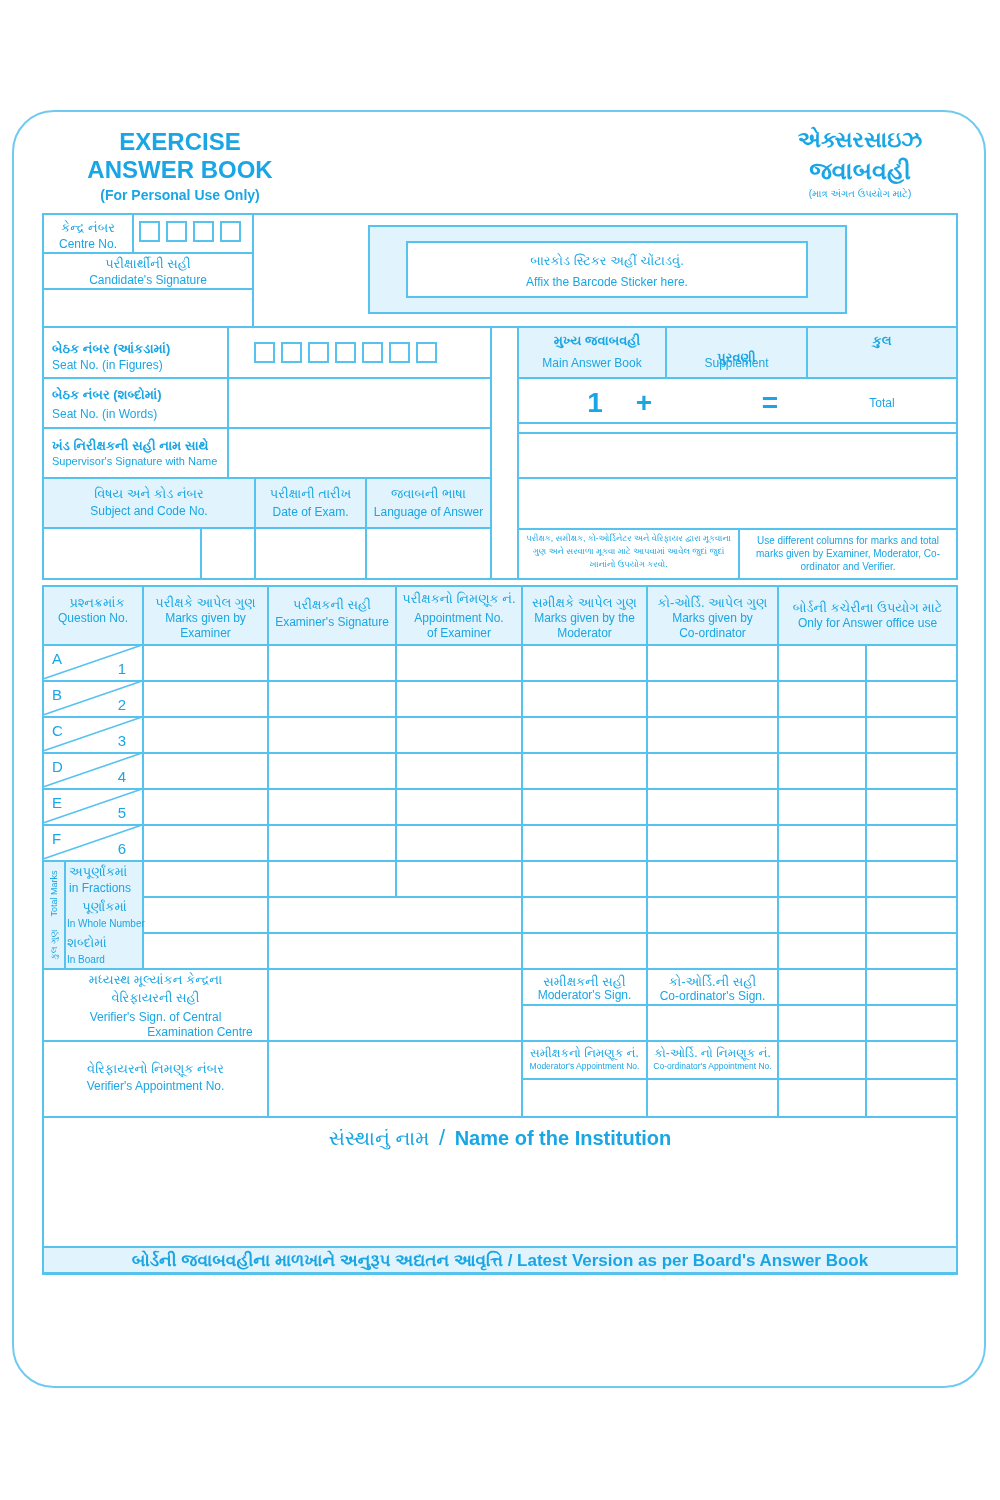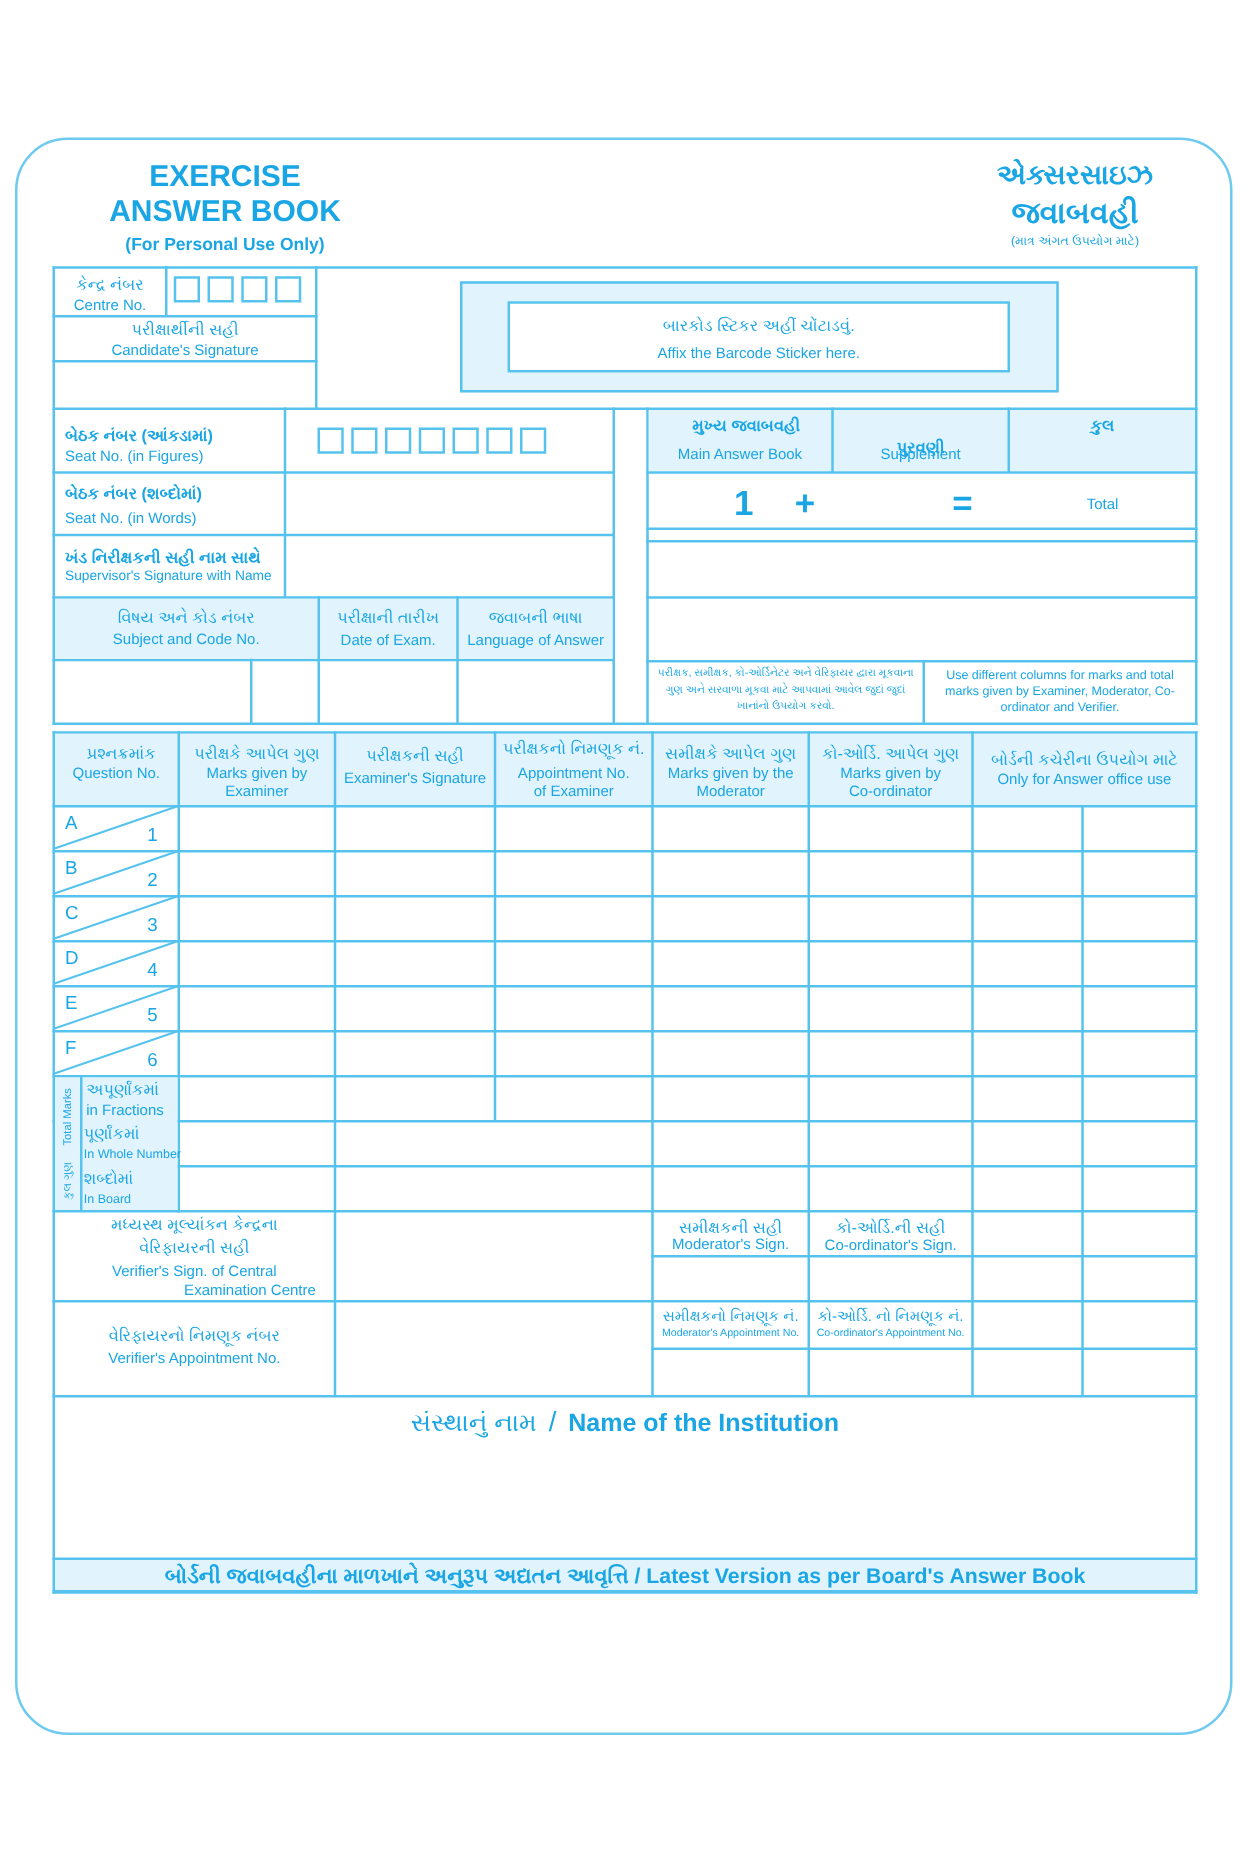--- a/index.html
+++ b/index.html
@@ -204,21 +204,21 @@
 <div class="line-v" style="left:64px;top:860px;height:108px;"></div>
 <div class="abs" style="left:44px;top:862px;width:20px;height:106px;">
   <div style="position:absolute;left:10px;top:53px;transform:translate(-50%,-50%) rotate(-90deg);white-space:nowrap;font-size:9px;">
     <span>કુલ ગુણ</span>
     <span style="display:inline-block;width:8px;"></span>
     <span>Total Marks</span>
   </div>
 </div>
 <div class="txt left gu" style="left:69px;top:864px;width:73px;">અપૂર્ણાંકમાં</div>
 <div class="txt left en" style="left:69px;top:881px;width:73px;">in Fractions</div>
-<div class="txt left gu" style="left:67px;top:899px;width:75px;">પૂર્ણાંકમાં</div>
+<div class="txt left gu" style="left:67px;top:899px;width:75px;text-align:center;">પૂર્ણાંકમાં</div>
 <div class="txt left" style="left:67px;top:918px;width:78px;font-size:10px;">In Whole Number</div>
 <div class="txt left gu" style="left:67px;top:935px;width:75px;">શબ્દોમાં</div>
 <div class="txt left" style="left:67px;top:954px;width:75px;font-size:10px;">In Board</div>
 
 <div class="txt gu" style="left:44px;top:972px;width:223px;">મધ્યસ્થ મૂલ્યાંકન કેન્દ્રના</div>
 <div class="txt gu" style="left:44px;top:990px;width:223px;">વેરિફાયરની સહી</div>
 <div class="txt en" style="left:44px;top:1010px;width:223px;">Verifier's Sign. of Central</div>
 <div class="txt en" style="left:44px;top:1025px;width:240px;padding-left:36px;">Examination Centre</div>
 <div class="abs" style="left:269px;top:970px;width:252px;height:70px;"></div>
 <div class="txt gu" style="left:44px;top:1061px;width:223px;">વેરિફાયરનો નિમણૂક નંબર</div>

